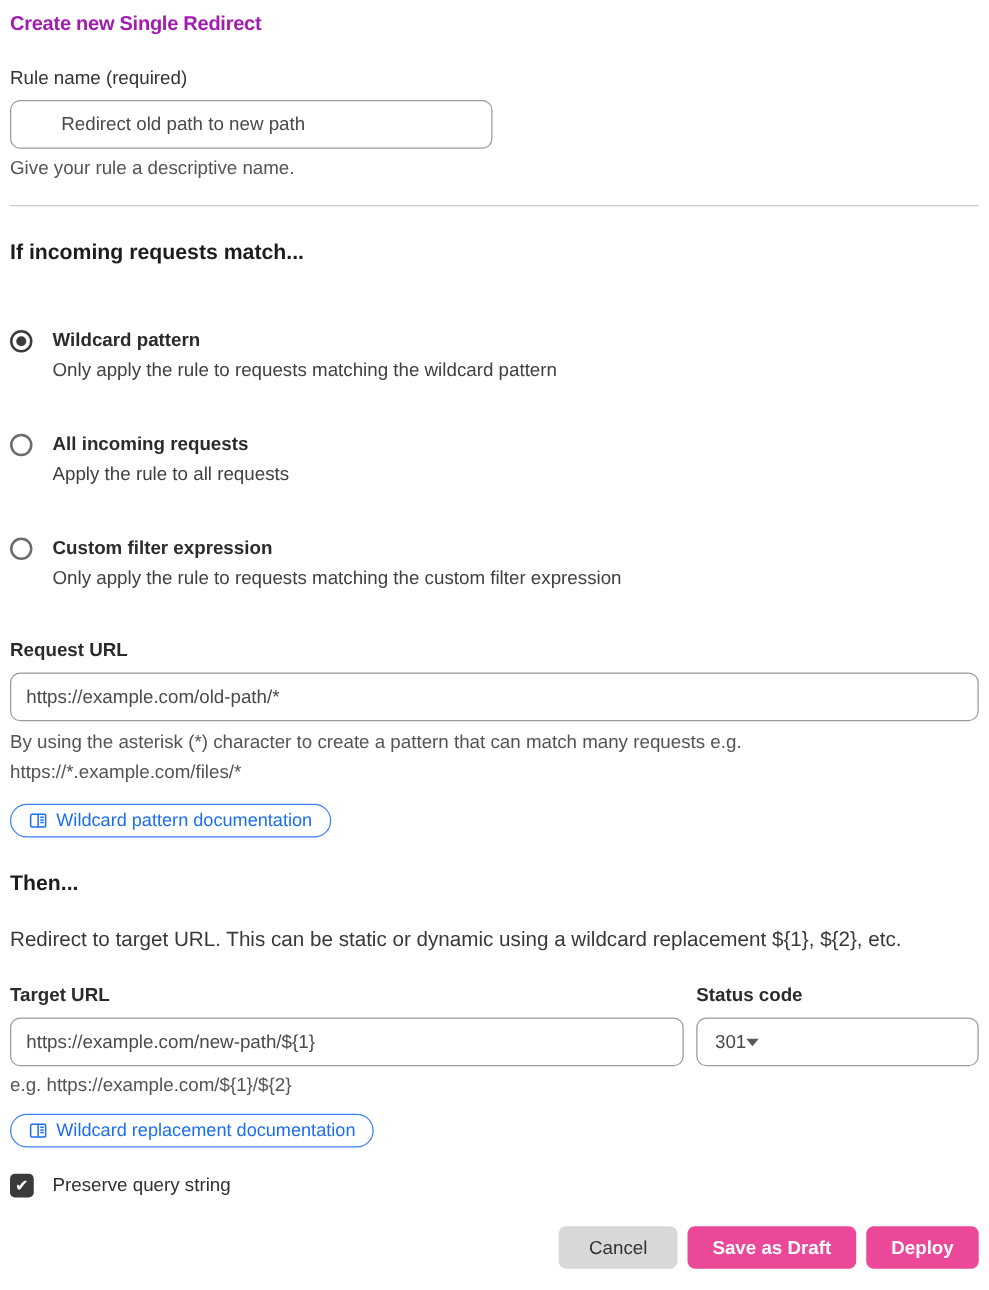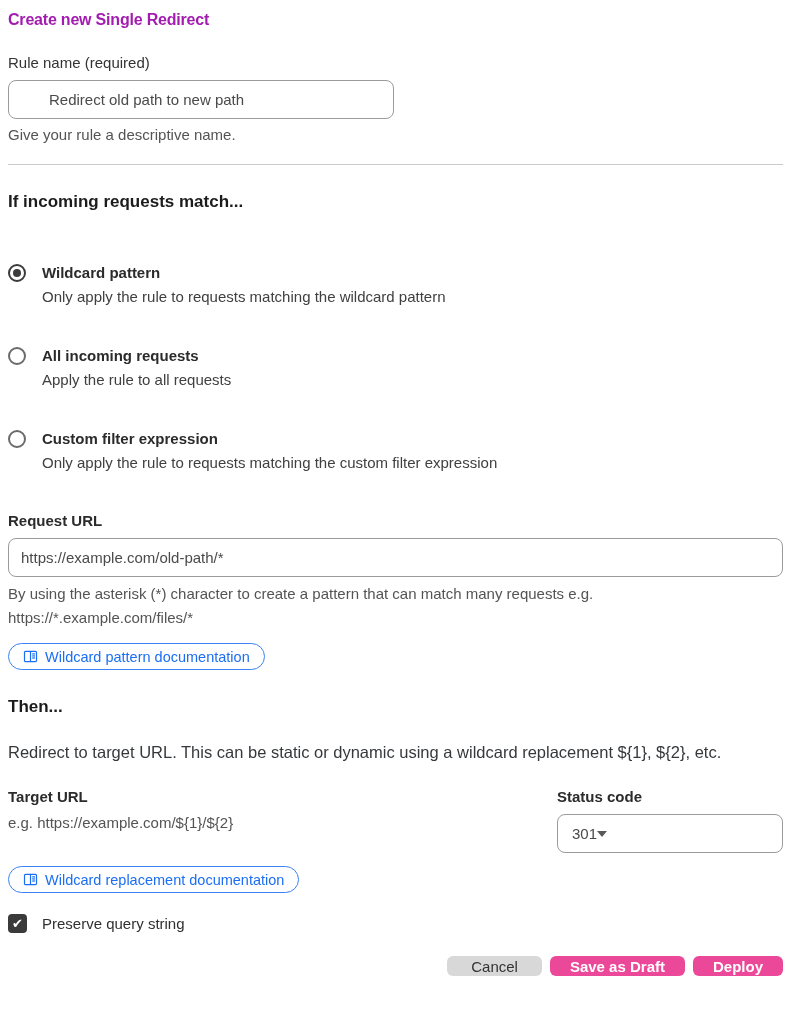--- a/index.html
+++ b/index.html
@@ -194,21 +194,21 @@
     color: #303030;
   }
 
   .footer {
     display: flex;
     justify-content: flex-end;
     gap: 8px;
     margin-top: 23px;
   }
   .btn {
-    height: 20px;
+    height: 34px;
     border: none;
     border-radius: 6px;
     font-family: "Liberation Sans", sans-serif;
     font-size: 15px;
     cursor: pointer;
     padding: 0 20px;
   }
   .btn-secondary {
     background: #d8d8d8;
     color: #333333;
@@ -283,20 +283,21 @@
     <span>Wildcard pattern documentation</span>
   </button>
 
   <h2 class="section-heading then-heading">Then...</h2>
 
   <p class="then-desc">Redirect to target URL. This can be static or dynamic using a wildcard replacement ${1}, ${2}, etc.</p>
 
   <div class="two-col">
     <div class="col-left">
       <label class="field-label strong">Target URL</label>
+      <input class="text-input" type="text" value="https://example.com/new-path/${1}" style="">
       <div class="helper tight">e.g. https://example.com/${1}/${2}</div>
     </div>
     <div class="col-right">
       <label class="field-label strong">Status code</label>
       <div class="select-box">
         <span>301</span>
         <span class="chevron"></span>
       </div>
     </div>
   </div>

